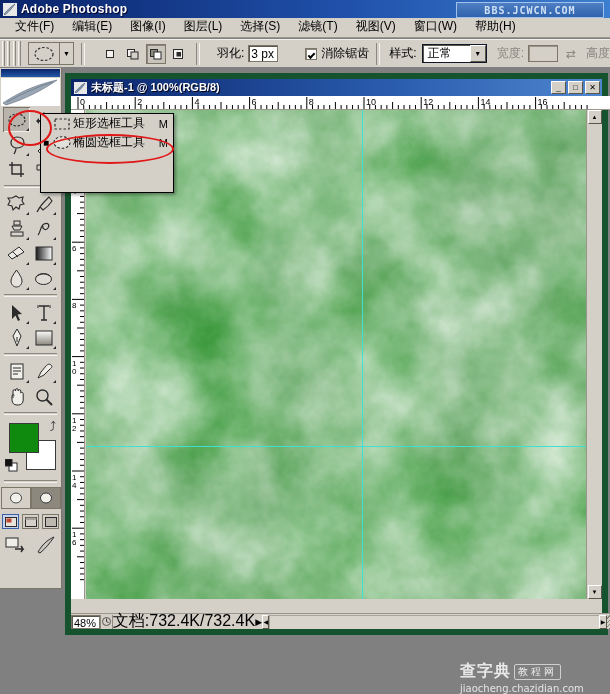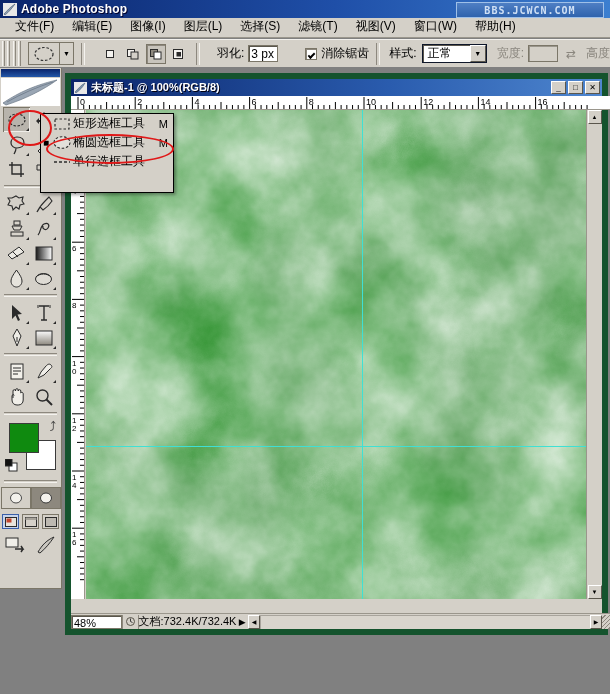--- a/index.html
+++ b/index.html
@@ -147,21 +147,21 @@
     border-left:1px solid #9a968c;box-sizing:border-box;}
   .scroll-h-row{position:absolute;left:0;bottom:0;width:541px;height:16px;background:#d4d0c8;
     border-top:1px solid #9a968c;display:flex;align-items:center;box-sizing:border-box;}
   .sb-arrow{width:14px;height:14px;background:#d4d0c8;border:1px solid #fff;
     border-right-color:#5a564c;border-bottom-color:#5a564c;
     display:flex;align-items:center;justify-content:center;font-size:6px;box-sizing:border-box;}
   .zoombox{width:60px;height:14px;background:#fff;border:1px solid #7b7668;
     box-shadow:inset 1px 1px 0 #5a564c;font-size:11px;line-height:14px;padding-left:2px;box-sizing:border-box;}
   .statbtn{width:20px;height:14px;display:flex;align-items:center;justify-content:center;
     border-left:1px solid #8d887e;border-right:1px solid #8d887e;box-sizing:border-box;}
-  .docinfo{flex:1;font-size:11px;color:#000;text-align:left;white-space:nowrap;}
+  .docinfo{flex:1;font-size:16px;color:#000;text-align:left;white-space:nowrap;}
   .playarrow{width:14px;font-size:9px;text-align:center;}
   .grow{width:12px;height:14px;margin-left:auto;
     background:repeating-linear-gradient(135deg,#d4d0c8 0 2px,#8d887e 2px 3px);}
 
   
   .flyout{
     position:absolute;left:40px;top:113px;width:134px;height:80px;
     background:#d4d0c8;border:1px solid #000;
     box-shadow:2px 2px 3px rgba(0,0,0,.35);
     box-sizing:border-box;z-index:40;
@@ -800,30 +800,27 @@
     <div class="fly-item">
       <span class="bullet">■</span>
       <span class="mini">
         <svg width="20" height="15" viewBox="0 0 20 15">
             <ellipse cx="10" cy="7.5" rx="8" ry="5.8" fill="#e2e0da" stroke="#2b2b2b" stroke-width="1.1" stroke-dasharray="2.5 1.8"></ellipse>
           </svg>
       </span>
       <span class="nm">椭圆选框工具</span>
       <span class="sc">M</span>
     </div>
-    <div class="fly-item">
-      <span class="bullet"></span>
-      <span class="mini">
-        <svg width="18" height="10" viewBox="0 0 18 10">
-            <path d="M1 5 h16" stroke="#2b2b2b" stroke-width="1.6" stroke-dasharray="3 2"></path>
-          </svg>
-      </span>
-      <span class="nm">单行选框工具</span>
-      <span class="sc"></span>
-    </div>
   </div>
 
   <div class="ann ann-ellipse" style="left:8px;top:110px;width:40px;height:32px;"></div>
   <div class="ann ann-ellipse" style="left:46px;top:134px;width:124px;height:26px;"></div>
 
 
+  <div class="wm">
+    <div class="l1">
+      <span class="cz">查字典</span>
+      <span class="jc">教程网</span>
+    </div>
+    <div class="l2">jiaocheng.chazidian.com</div>
+  </div>
 
 </div>
 
 </body></html>

